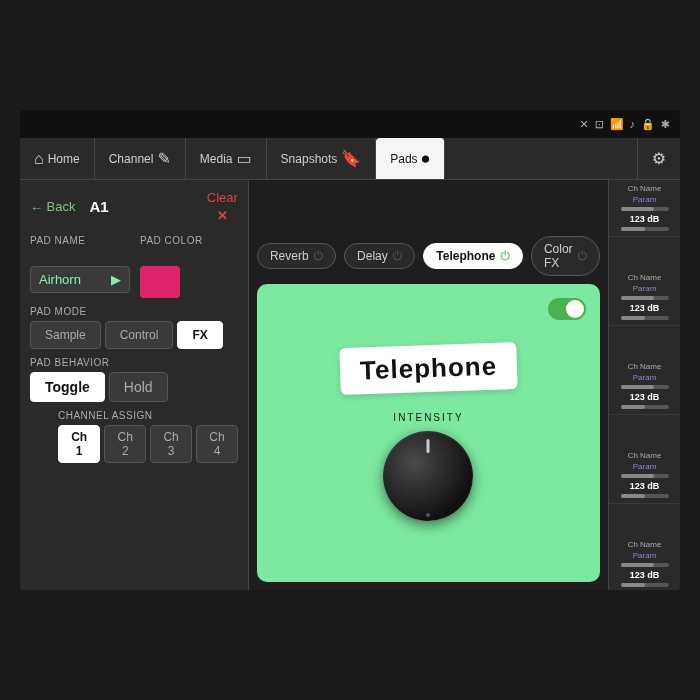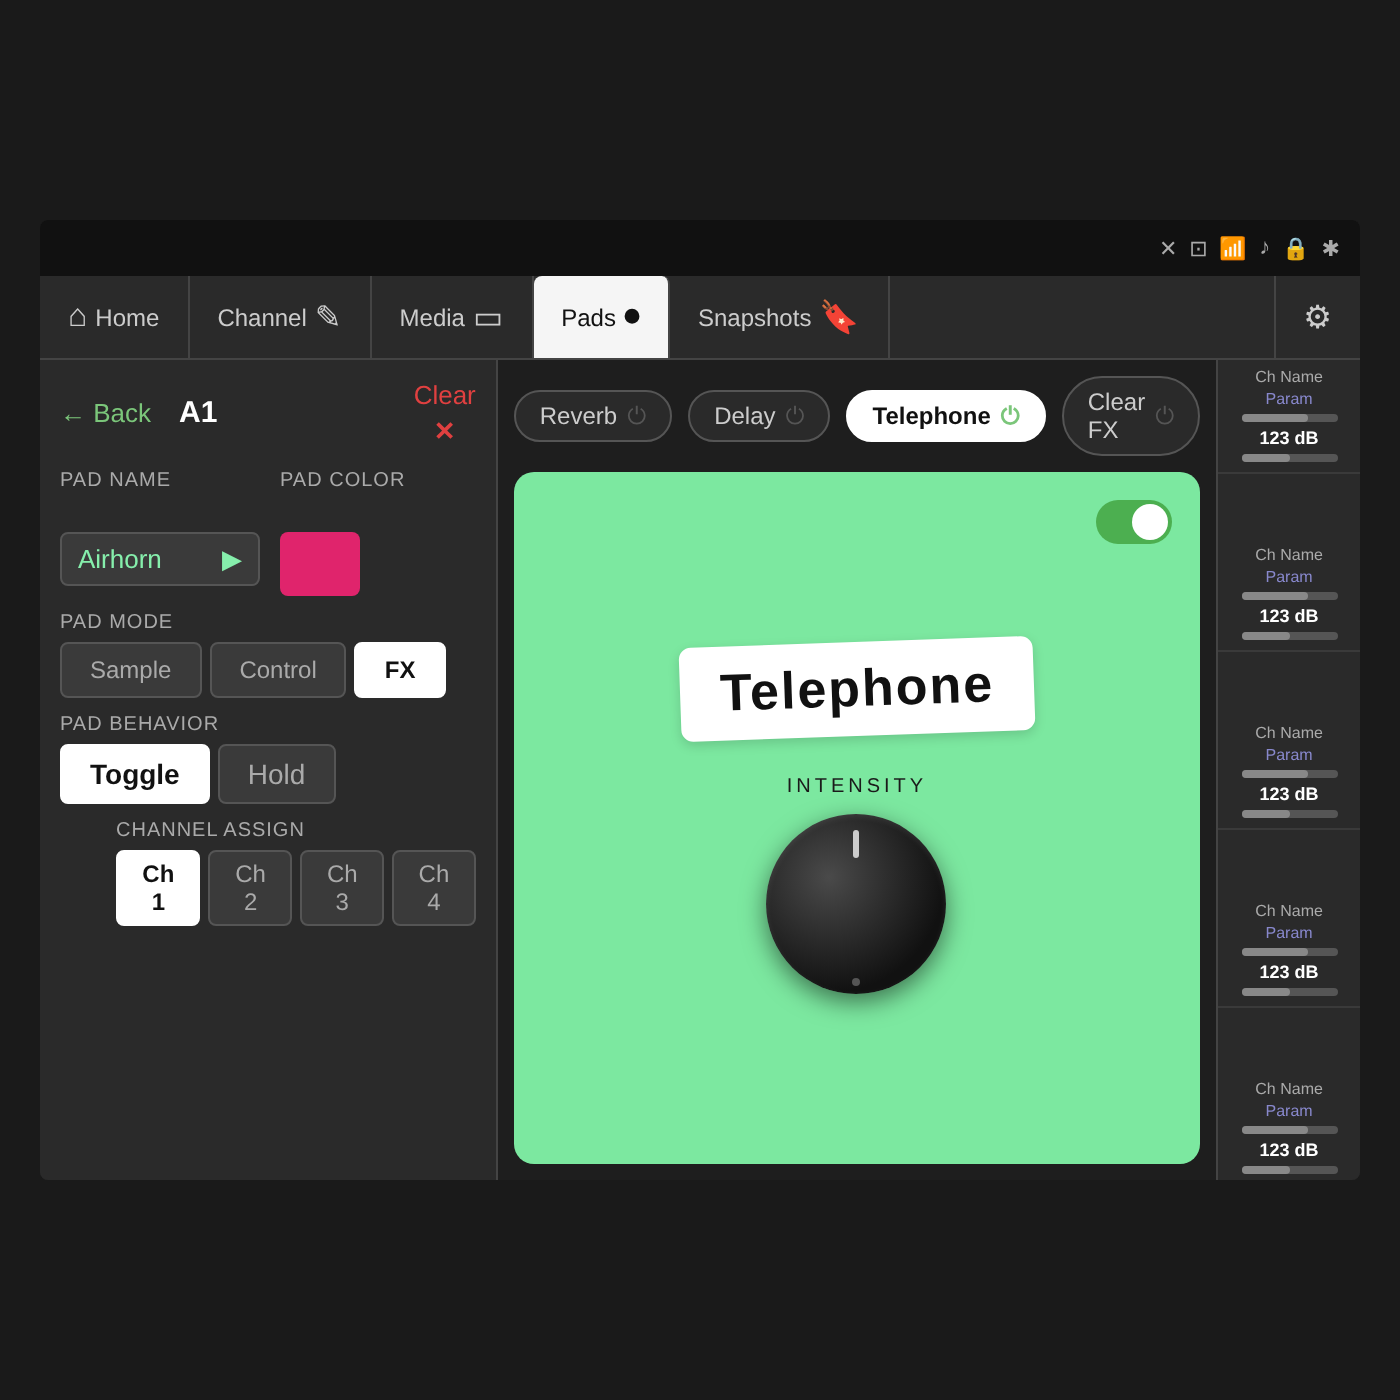--- a/index.html
+++ b/index.html
@@ -234,20 +234,21 @@
       background: #1e1e1e;
       padding: 8px;
       gap: 8px;
     }
 
     
     .fx-tabs {
       display: flex;
       gap: 8px;
       align-items: center;
+      margin-top: 48px;
     }
     .fx-tab {
       display: flex;
       align-items: center;
       gap: 5px;
       padding: 5px 12px;
       border-radius: 20px;
       border: 1px solid #555;
       color: #ccc;
       font-size: 12px;
@@ -419,27 +420,27 @@
       <span>Home</span>
     </div>
     <div class="nav-item">
       <span>Channel</span>
       <span class="nav-icon">✎</span>
     </div>
     <div class="nav-item">
       <span>Media</span>
       <span class="nav-icon">▭</span>
     </div>
+    <div class="nav-item">
+      <span>Snapshots</span>
+      <span class="nav-icon">🔖</span>
+    </div>
     <div class="nav-item nav-item-pads">
       <span>Pads</span>
       <span class="nav-icon">⏺</span>
-    </div>
-    <div class="nav-item">
-      <span>Snapshots</span>
-      <span class="nav-icon">🔖</span>
     </div>
     <div class="nav-item nav-settings">
       <span class="nav-icon">⚙</span>
     </div>
   </div>
 
   <div class="main-content">
 
     <div class="left-panel">
 
@@ -506,21 +507,21 @@
         </div>
         <div class="fx-tab">
           <span>Delay</span>
           <span class="power-icon dim">⏻</span>
         </div>
         <div class="fx-tab active">
           <span>Telephone</span>
           <span class="power-icon">⏻</span>
         </div>
         <div class="fx-tab">
-          <span>Clear FX</span>
+          <span>Color FX</span>
           <span class="power-icon dim">⏻</span>
         </div>
       </div>
 
       <div class="fx-content">
 
         <div class="fx-toggle">
           <div class="fx-toggle-knob"></div>
         </div>
 

